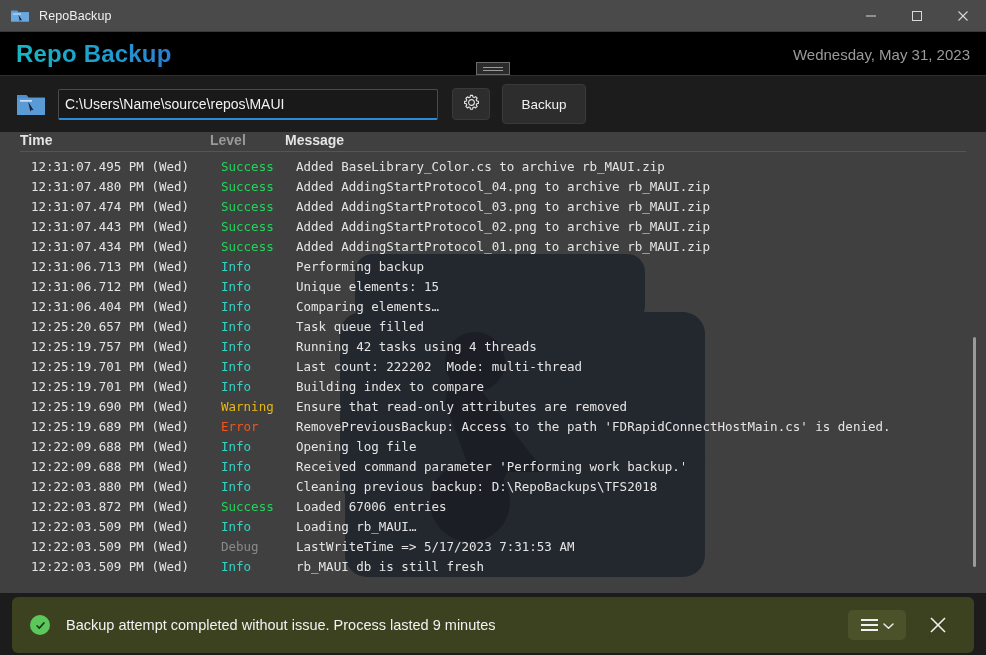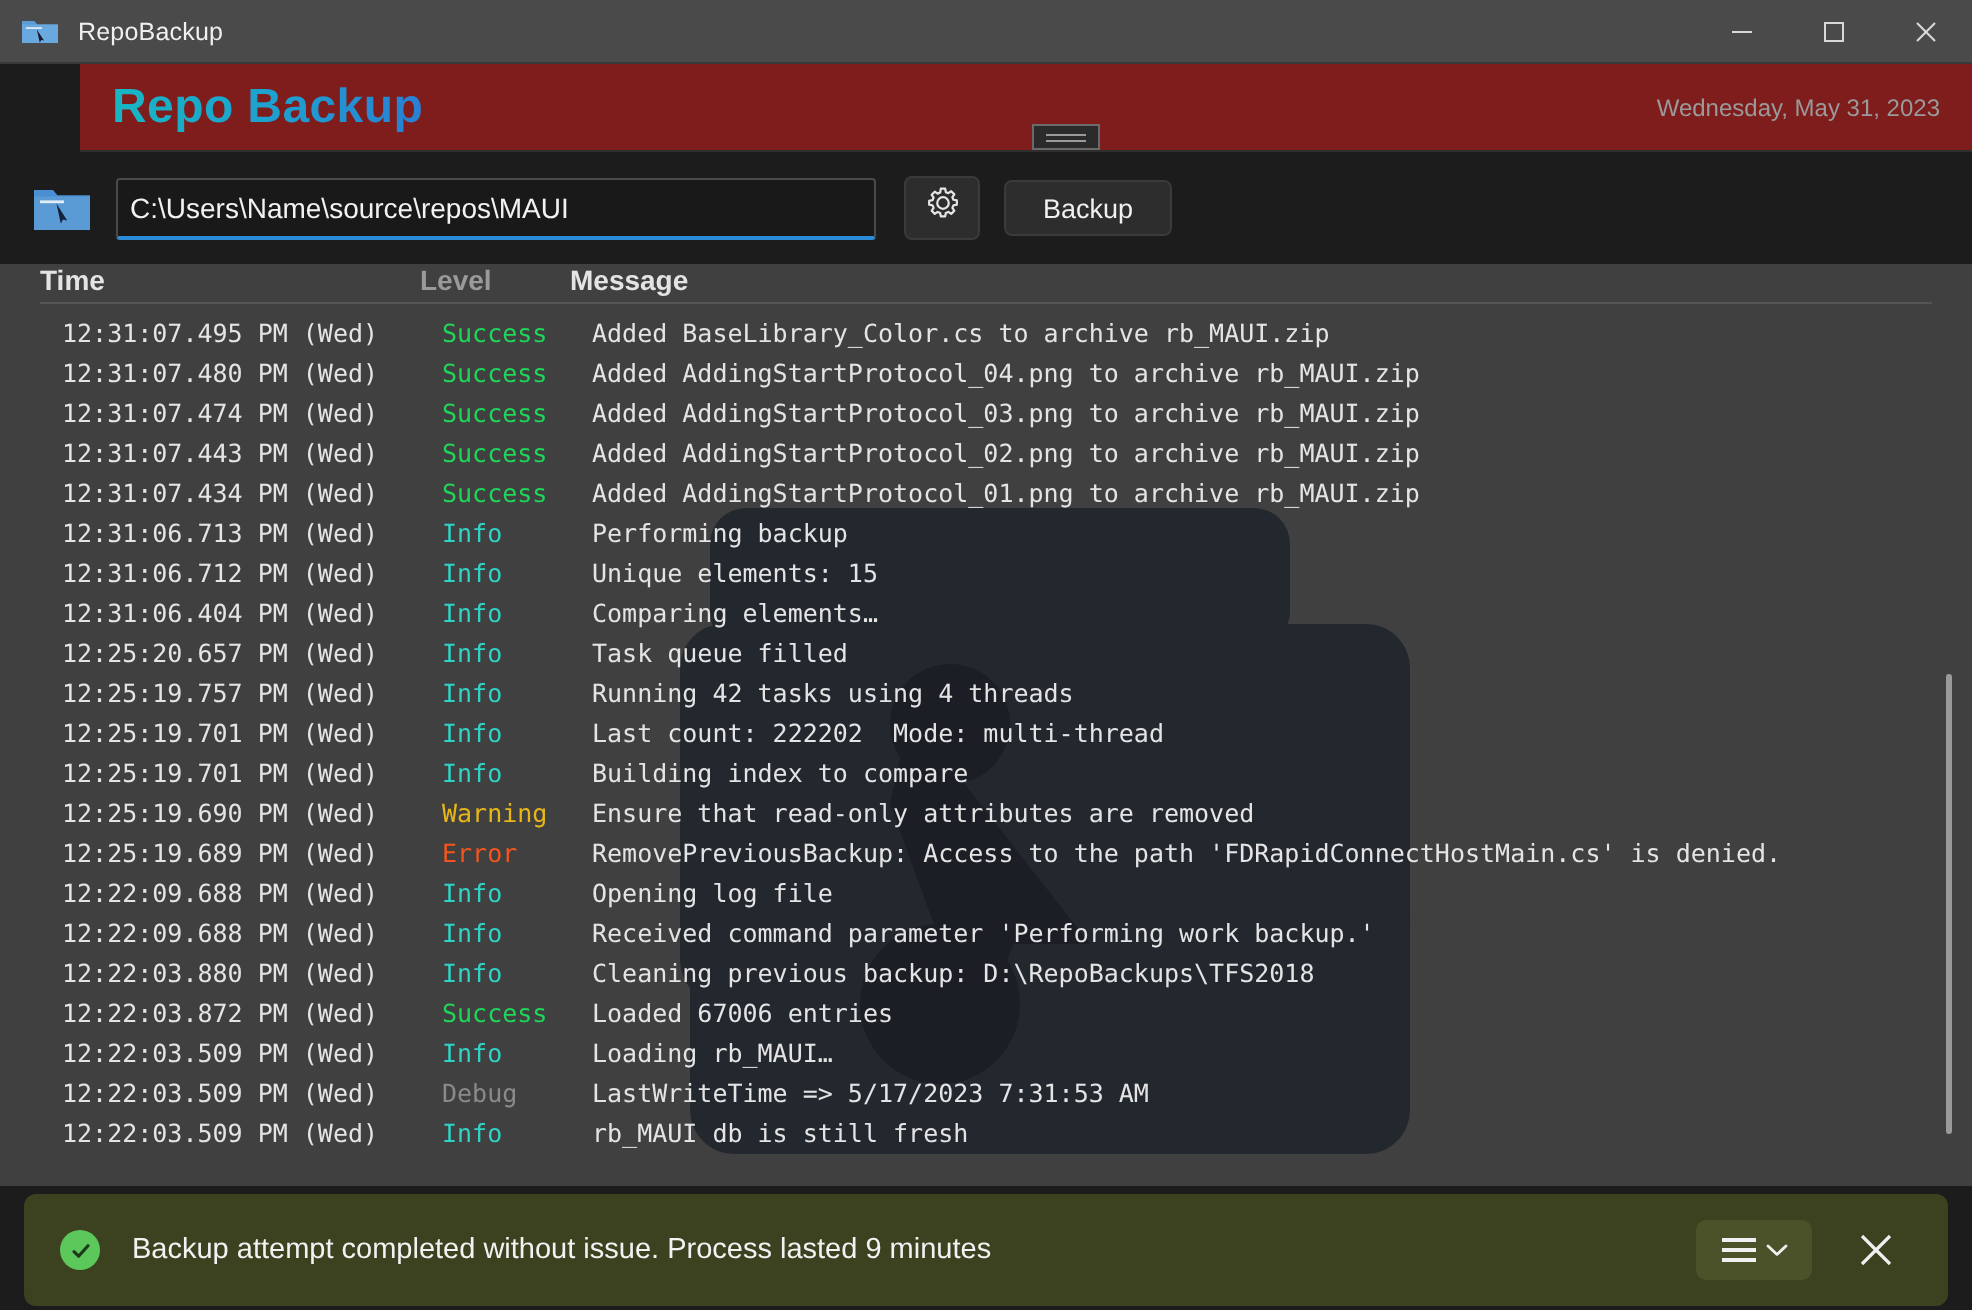--- a/index.html
+++ b/index.html
@@ -37,44 +37,43 @@
     color: #d8d8d8; font-size: 13px;
   }
   .tb-btn svg { display:block; }
 
   
   .folder-ico { display:block; }
 
   
   .header {
     height: 44px; flex: 0 0 44px;
-    background: #7f1d1d;
+    background: #000000;
     border-bottom: 1px solid #2e2e2e;
     display: flex; align-items: center;
     position: relative;
     padding: 0 16px;
-    margin-left: 40px;
   }
   .app-title {
     font-size: 24px; font-weight: bold;
     background: linear-gradient(90deg, #17b6c3 0%, #1e9fd0 55%, #2a7fd4 100%);
     -webkit-background-clip: text; background-clip: text;
     -webkit-text-fill-color: transparent; color: #1e9fd0;
     letter-spacing: .2px;
   }
   .drag-handle {
     position: absolute; left: 476px; top: 30px;
     width: 34px; height: 13px;
     border: 1px solid #6a6a6a; background: #2b2b2b;
     display: flex; flex-direction: column; justify-content: center; align-items: center; gap: 2px;
   }
   .drag-handle i { display: block; width: 20px; height: 1px; background: #9a9a9a; }
   .header-date {
     position: absolute; right: 16px; top: 50%; transform: translateY(-50%);
-    color: #9a9a9a; font-size: 12px;
+    color: #9a9a9a; font-size: 15px;
   }
 
   
   .toolbar {
     height: 56px; flex: 0 0 56px;
     background: #1c1c1c;
     display: flex; align-items: center;
     padding: 0 16px; gap: 12px;
   }
   .path-icon { width: 30px; height: 26px; flex: 0 0 auto; }
@@ -90,21 +89,21 @@
     outline: none;
   }
   .icon-btn {
     width: 38px; height: 32px;
     background: #2d2d2d; border: 1px solid #3a3a3a; border-radius: 4px;
     display: flex; align-items: center; justify-content: center;
     color: #e6e6e6;
     margin-left: 2px;
   }
   .text-btn {
-    height: 28px; min-width: 84px; padding: 0 14px;
+    height: 40px; min-width: 84px; padding: 0 14px;
     background: #2d2d2d; border: 1px solid #3a3a3a; border-radius: 4px;
     color: #f0f0f0; font-size: 13.5px;
     display: flex; align-items: center; justify-content: center;
     font-family: "Liberation Sans", sans-serif;
   }
 
   
   .log-area {
     flex: 1 1 auto; position: relative;
     background: #404040;

